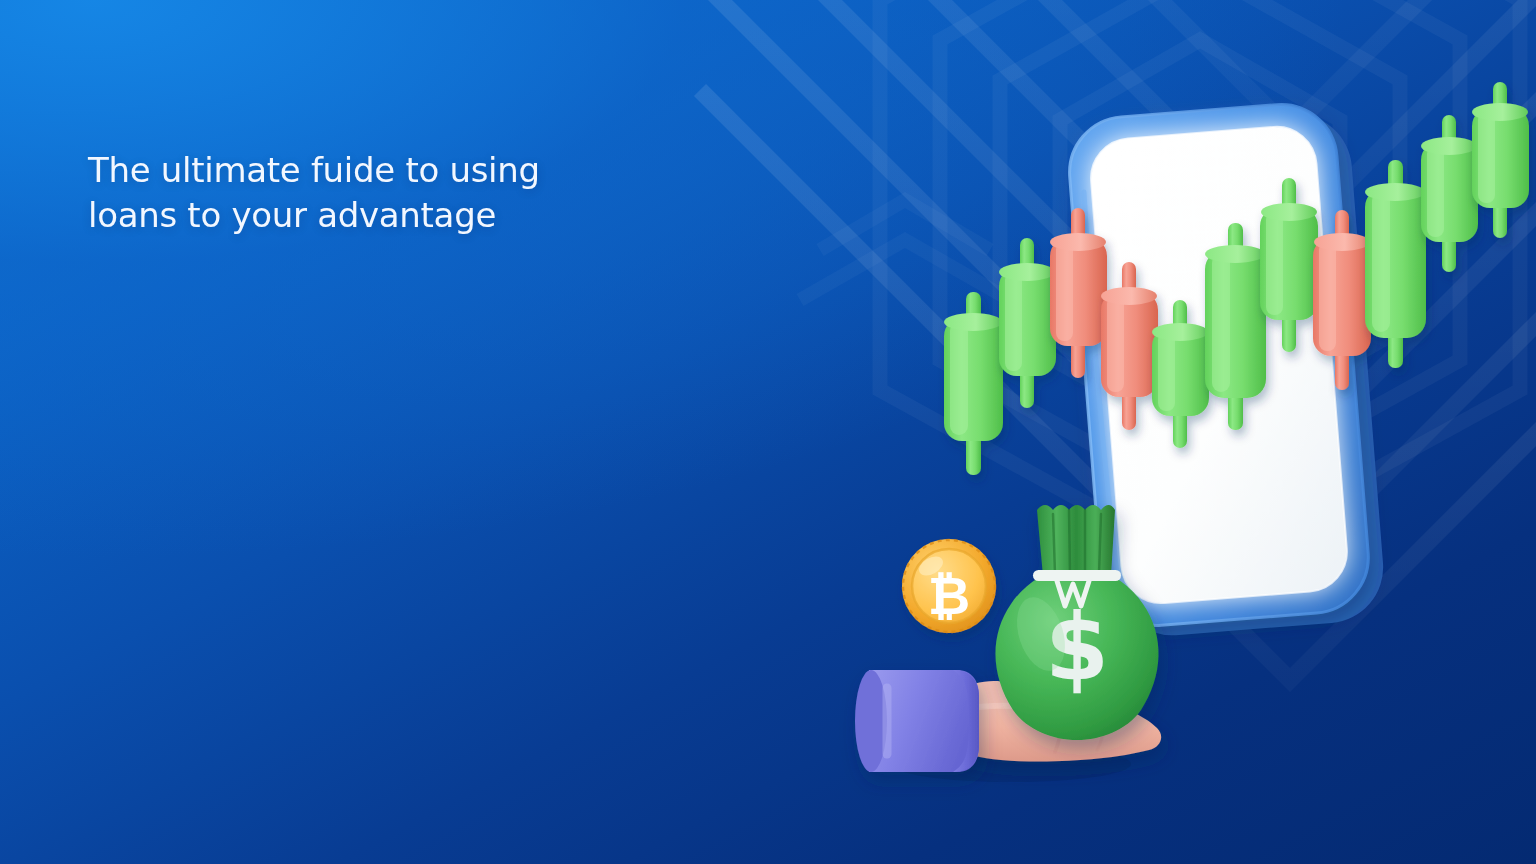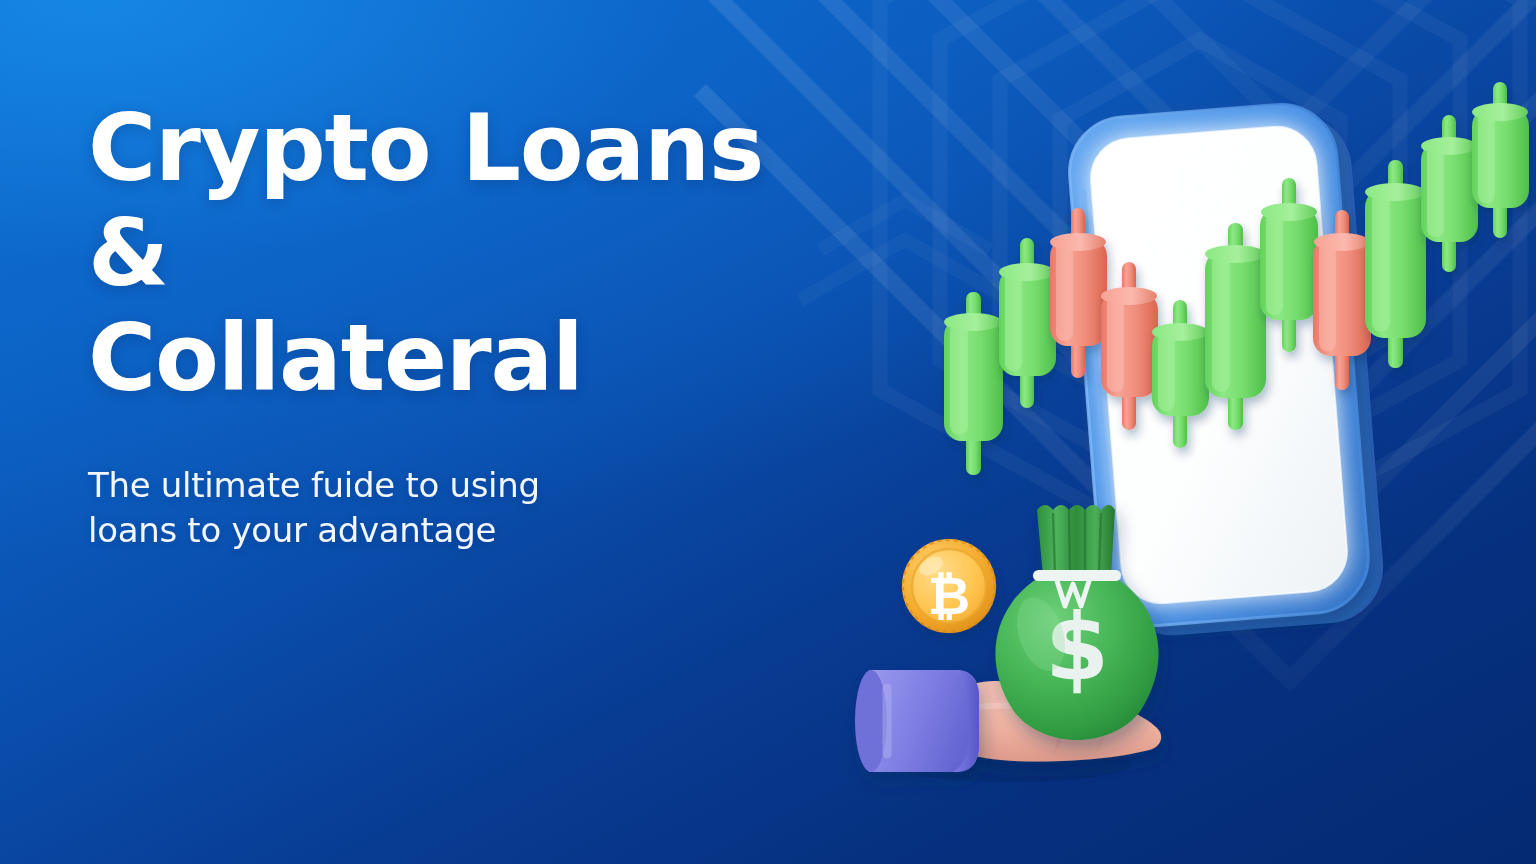--- a/index.html
+++ b/index.html
@@ -97,22 +97,20 @@
       </g>
       <g clip-path="url(#stageClip)" stroke="#ffffff" stroke-opacity="0.035" fill="none" stroke-width="14">
 
         <path d="M 820 250 L 905 200 L 990 250"></path>
         <path d="M 800 300 L 905 240 L 1010 300"></path>
       </g>
     </svg>
   </div>
 
   <div class="copy">
-    <h1 class="headline">Crypto Loans &amp;
-Collateral</h1>
     <p class="subhead">The ultimate fuide to using
 loans to your advantage</p>
   </div>
 
   <div class="illustration">
     <svg viewBox="0 0 681 760" aria-hidden="true">
       <defs>
 
         <linearGradient id="phoneFrame" x1="0" y1="0" x2="1" y2="1">
           <stop offset="0%" stop-color="#62a6f0"></stop>

